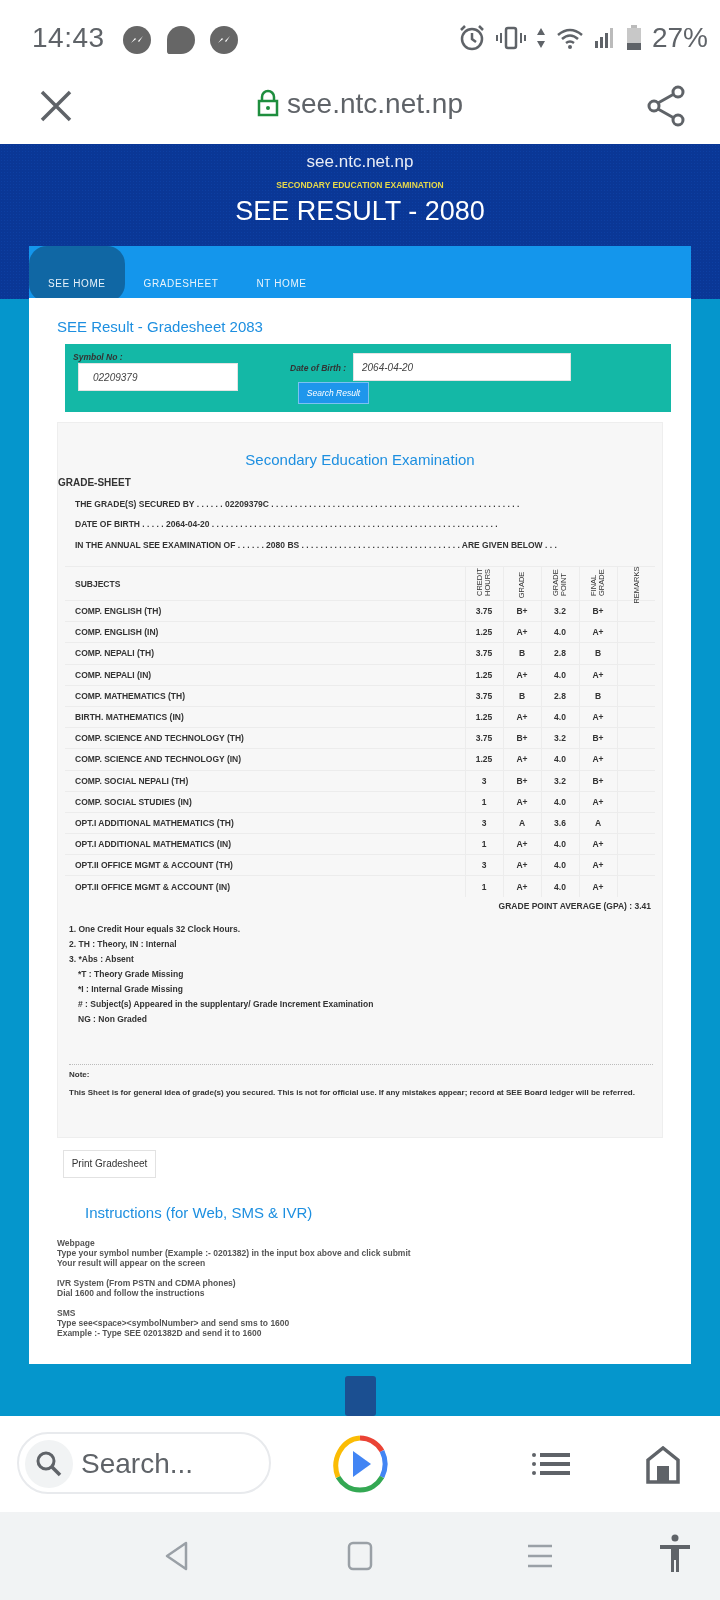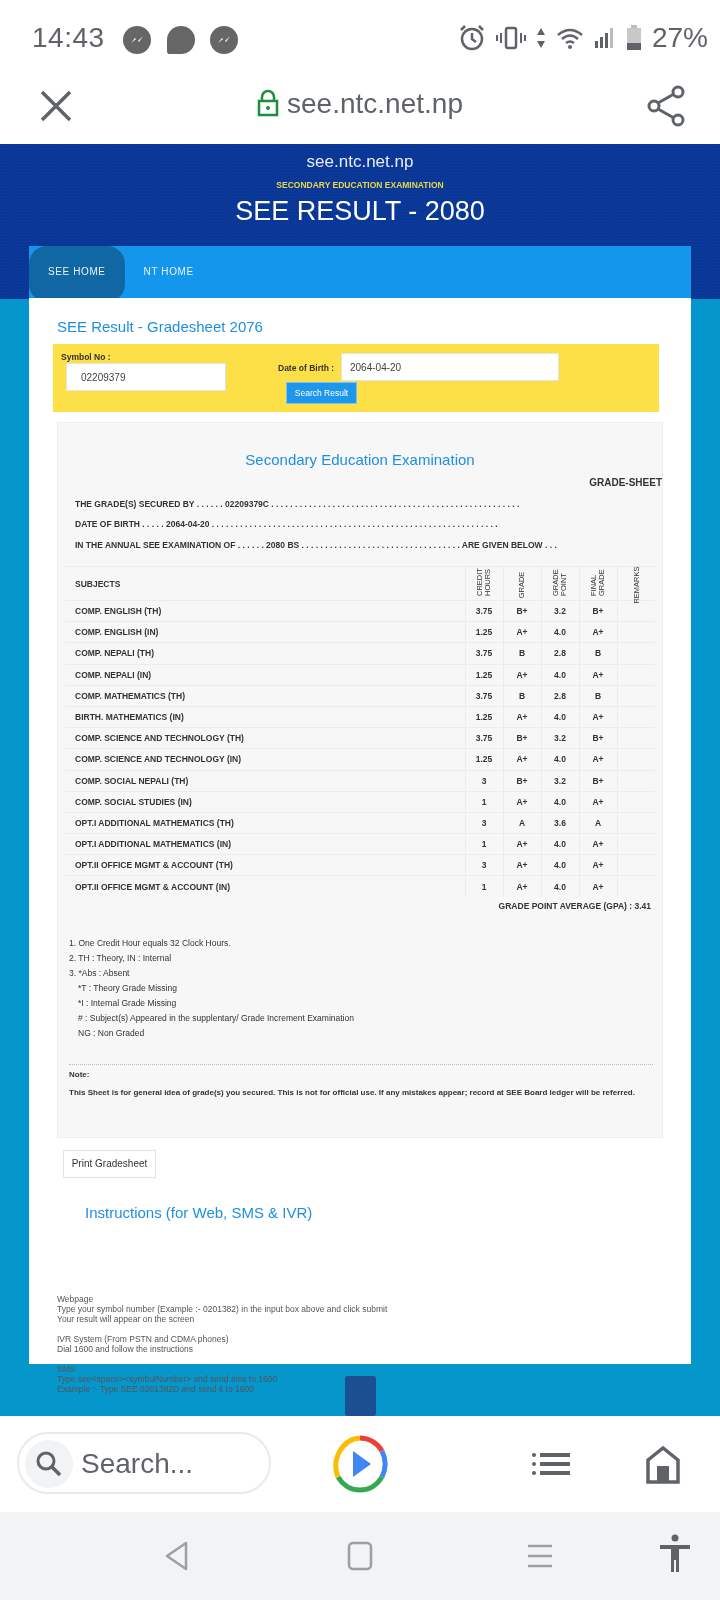--- a/index.html
+++ b/index.html
@@ -22,60 +22,60 @@
   .browserbar .share { position: absolute; right: 32px; top: 2px; }
 
   
   .site { position: absolute; top: 144px; left: 0; width: 720px; height: 1272px; background: #0596cc; overflow: hidden; }
   .site-hero { position: absolute; top: 0; left: 0; width: 720px; height: 155px; background: #0a3796; background-image: radial-gradient(#0d3fa2 1px, transparent 1px); background-size: 3px 3px; }
   .site-hero .domain { position: absolute; top: 8px; width: 100%; text-align: center; color: #e8ecf5; font-size: 17px; }
   .site-hero .sub { position: absolute; top: 36px; width: 100%; text-align: center; color: #e6d84a; font-size: 8.5px; font-weight: bold; }
   .site-hero .title { position: absolute; top: 52px; width: 100%; text-align: center; color: #fff; font-size: 27px; }
 
   .nav { position: absolute; top: 102px; left: 29px; width: 662px; height: 52px; background: #1496ec; display: flex; }
-  .nav a { display: block; height: 56px; line-height: 52px; padding: 0 19px; color: #e9f3fb; font-size: 10px; letter-spacing: 0.6px; text-decoration: none; border-radius: 18px; }
+  .nav a { display: block; height: 56px; line-height: 52px; padding: 12px 19px; color: #e9f3fb; font-size: 10px; letter-spacing: 0.6px; text-decoration: none; border-radius: 18px; }
   .nav a.active { background: #1067a4; }
 
   .card { position: absolute; top: 154px; left: 29px; width: 662px; height: 1066px; background: #fff; }
 
   .page-title { position: absolute; top: 20px; left: 28px; font-size: 15px; color: #1d8fe0; }
 
-  .form { position: absolute; top: 46px; left: 24px; width: 606px; height: 68px; background: #fde047; }
+  .form { position: absolute; top: 46px; left: 36px; width: 606px; height: 68px; background: #14b8a6; font-style: italic; }
   .form .lbl-sym { position: absolute; top: 8px; left: 8px; font-size: 8.5px; color: #333; font-weight: bold; }
   .form .inp-sym { position: absolute; top: 19px; left: 13px; width: 160px; height: 28px; background: #fff; border: 1px solid #e3e3e3; font-size: 10px; color: #444; padding: 8px 0 0 14px; }
   .form .lbl-dob { position: absolute; top: 19px; left: 225px; font-size: 8.5px; color: #333; font-weight: bold; }
   .form .inp-dob { position: absolute; top: 9px; left: 288px; width: 218px; height: 28px; background: #fff; border: 1px solid #e3e3e3; font-size: 10px; color: #444; padding: 8px 0 0 8px; }
   .form .btn-search { position: absolute; top: 38px; left: 233px; width: 71px; height: 22px; background: #1e96ec; border: 1px solid #7bc2f2; color: #fff; font-size: 8.5px; text-align: center; line-height: 20px; }
 
   .sheet { position: absolute; top: 124px; left: 28px; width: 606px; height: 716px; background: #f7f7f7; border: 1px solid #eeeeee; }
   .sheet .exam { position: absolute; top: 28px; width: 100%; text-align: center; font-size: 15px; color: #1d8fe0; }
-  .sheet .gs { position: absolute; top: 54px; width: 100%; text-align: right; font-size: 10px; color: #333; font-weight: bold; }
+  .sheet .gs { position: absolute; top: 54px; width: 100%; text-align: left; font-size: 10px; color: #333; font-weight: bold; }
   .sheet .line { position: absolute; left: 17px; font-size: 8.5px; color: #333; font-weight: bold; white-space: nowrap; }
 
   table.grades { position: absolute; top: 143px; left: 7px; width: 590px; border-collapse: collapse; font-size: 8.5px; color: #333; }
   table.grades th { font-weight: normal; height: 34px; }
   table.grades td, table.grades th { border-top: 1px solid #ececec; }
   table.grades td { height: 21.2px; }
   table.grades td.subj, table.grades th.subj { text-align: left; padding-left: 10px; font-weight: bold; }
   table.grades td.num { text-align: center; border-left: 1px solid #ececec; font-weight: bold; }
   table.grades th.vert { border-left: 1px solid #ececec; width: 38px; }
   table.grades th.vert span { display: inline-block; transform: rotate(-90deg); font-size: 7.5px; line-height: 8px; white-space: nowrap; text-align: left; }
   table.grades .rem { width: 50px; }
   .gpa { position: absolute; top: 478px; right: 11px; font-size: 8.5px; color: #333; font-weight: bold; }
 
-  .legend { position: absolute; top: 513px; left: 11px; font-size: 8.5px; color: #333; font-weight: normal; line-height: 15px; }
+  .legend { position: absolute; top: 499px; left: 11px; font-size: 8.5px; color: #333; font-weight: bold; line-height: 15px; }
   .legend .ind { padding-left: 9px; }
   .divider { position: absolute; top: 641px; left: 11px; width: 584px; border-top: 1px dotted #bbb; }
   .note-lbl { position: absolute; top: 647px; left: 11px; font-size: 8px; color: #333; font-weight: bold; }
   .note { position: absolute; top: 662px; left: 11px; width: 570px; font-size: 8px; color: #333; font-weight: bold; line-height: 15px; }
 
   .btn-print { position: absolute; top: 852px; left: 34px; width: 93px; height: 28px; border: 1px solid #e2e2e2; background: #fff; font-size: 10px; color: #333; text-align: center; line-height: 26px; }
 
   .instr-title { position: absolute; top: 906px; left: 28px; font-size: 15px; color: #1d8fe0; margin-left: 28px; }
-  .instr { position: absolute; top: 996px; left: 28px; font-size: 8.5px; color: #555; font-weight: normal; line-height: 10px; }
+  .instr { position: absolute; top: 940px; left: 28px; font-size: 8.5px; color: #555; font-weight: bold; line-height: 10px; }
   .instr p { margin-bottom: 10px; }
 
   .logo { position: absolute; top: 1232px; left: 345px; width: 31px; height: 40px; background: #1b4f91; border-radius: 3px; }
 
   
   .bottombar { position: absolute; top: 1416px; left: 0; width: 720px; height: 96px; background: #fff; }
   .searchpill { position: absolute; top: 16px; left: 17px; width: 254px; height: 62px; border: 2px solid #e8eaed; border-radius: 31px; background: #fff; text-align: center; }
   .searchpill .ico { position: absolute; left: 6px; top: 6px; width: 48px; height: 48px; border-radius: 50%; background: #f1f3f4; }
   .searchpill .ico svg { position: absolute; left: 8px; top: 8px; }
   .searchpill .txt { position: absolute; left: 62px; top: 14px; font-size: 28px; color: #5f6368; }
@@ -155,25 +155,26 @@
 
 <div class="site">
   <div class="site-hero">
     <div class="domain">see.ntc.net.np</div>
     <div class="sub">SECONDARY EDUCATION EXAMINATION</div>
     <div class="title">SEE RESULT - 2080</div>
   </div>
 
   <div class="nav">
     <a class="active">SEE HOME</a>
+    <a>GRADESHEET</a>
     <a>NT HOME</a>
   </div>
 
   <div class="card">
-    <div class="page-title">SEE Result - Gradesheet 2076</div>
+    <div class="page-title">SEE Result - Gradesheet 2083</div>
 
     <div class="form">
       <div class="lbl-sym">Symbol No :</div>
       <div class="inp-sym">02209379</div>
       <div class="lbl-dob">Date of Birth :</div>
       <div class="inp-dob">2064-04-20</div>
       <div class="btn-search">Search Result</div>
     </div>
 
     <div class="sheet">

